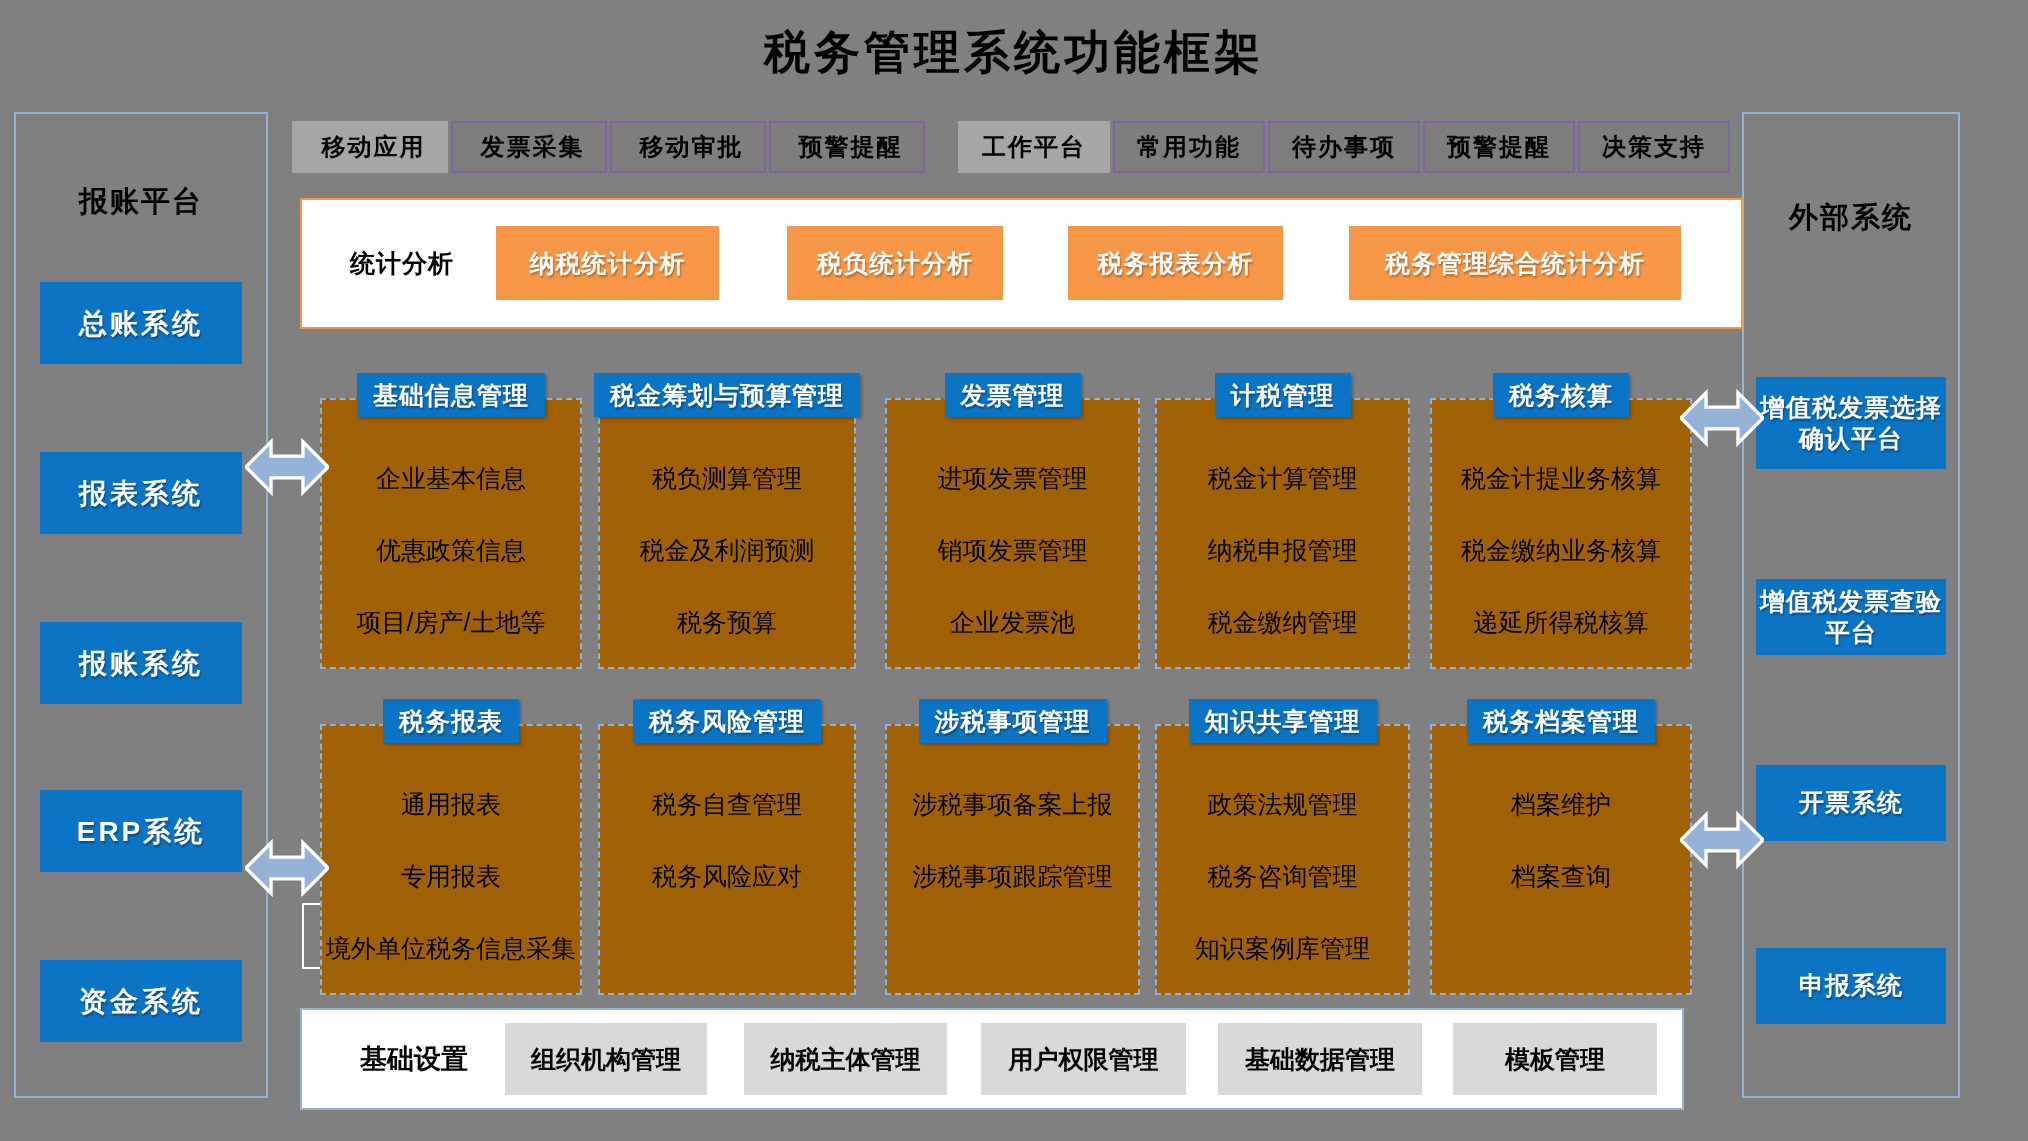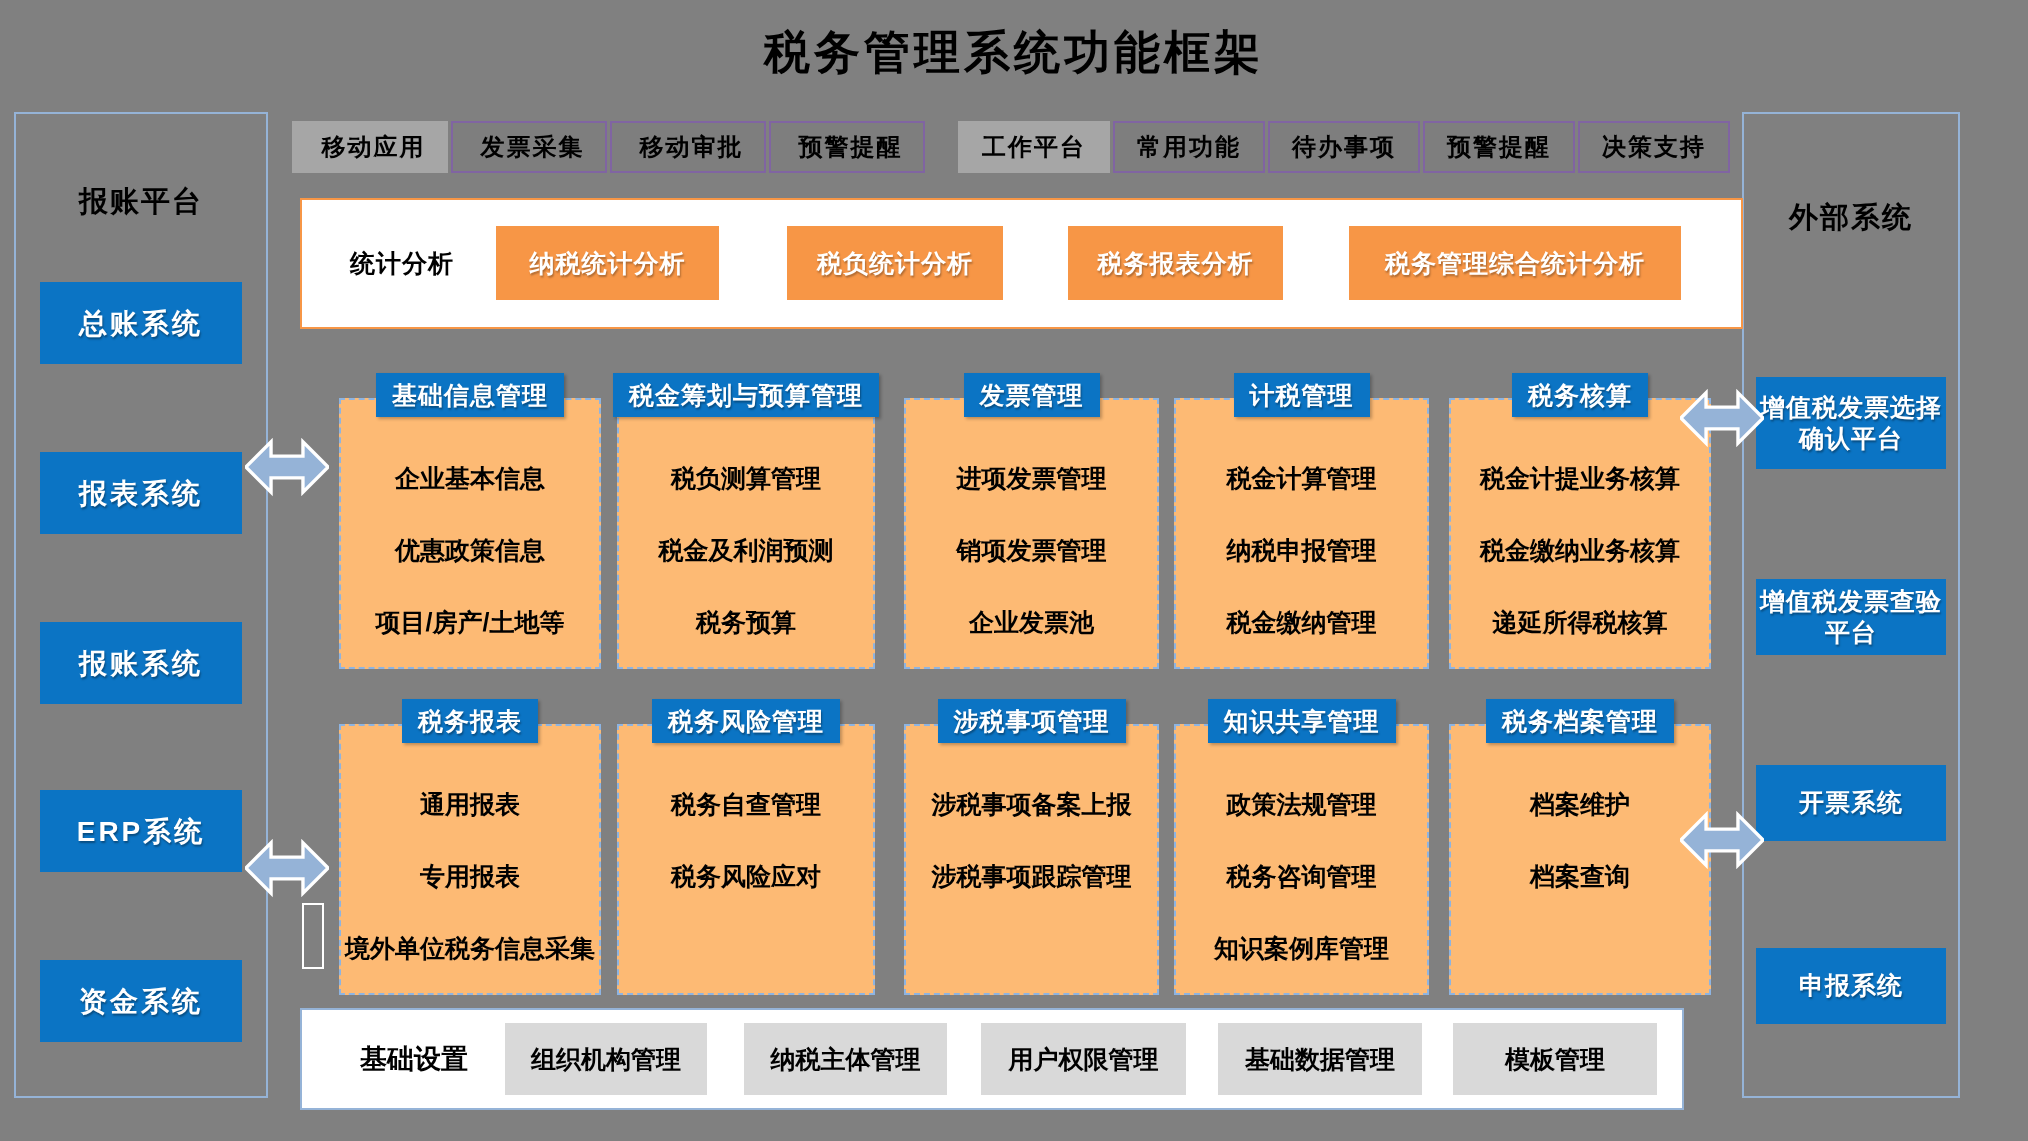--- a/index.html
+++ b/index.html
@@ -72,37 +72,36 @@
   .stat-item{
     position:absolute;top:26px;height:74px;
     background:#F79646;color:#fff;
     display:flex;align-items:center;justify-content:center;
     font-size:25px;font-weight:bold;letter-spacing:1px;
     text-shadow:1px 2px 2px rgba(0,0,0,0.3);white-space:nowrap;
   }
   
   .func-col{
     position:absolute;height:271px;
-    background:#fdba74;border:2px dashed #8DB4E2;box-sizing:border-box;
+    background:#a16207;border:2px dashed #8DB4E2;box-sizing:border-box;
     z-index:1;
-    margin-left:19px;
   }
   .func-header{
     position:absolute;top:-27px;left:50%;transform:translateX(-50%);
     height:44px;padding:0 16px;
     background:#0B74C4;color:#fff;
     display:flex;align-items:center;justify-content:center;
     font-size:25px;font-weight:bold;letter-spacing:1px;white-space:nowrap;
     text-shadow:1px 2px 2px rgba(0,0,0,0.35);
     box-shadow:2px 2px 3px rgba(0,0,0,0.25);
   }
   .func-items{padding-top:42px;}
   .func-item{
     height:72px;display:flex;align-items:center;justify-content:center;
-    font-size:25px;font-weight:bold;color:#000;white-space:nowrap;
+    font-size:25px;font-weight:normal;color:#000;white-space:nowrap;
   }
   
   .bottom-box{
     position:absolute;left:300px;top:1008px;width:1384px;height:102px;
     background:#fff;border:2px solid #95B3D7;box-sizing:border-box;
   }
   .bottom-label{
     position:absolute;left:58px;top:0;height:100%;
     display:flex;align-items:center;
     font-size:27px;font-weight:bold;color:#000;

